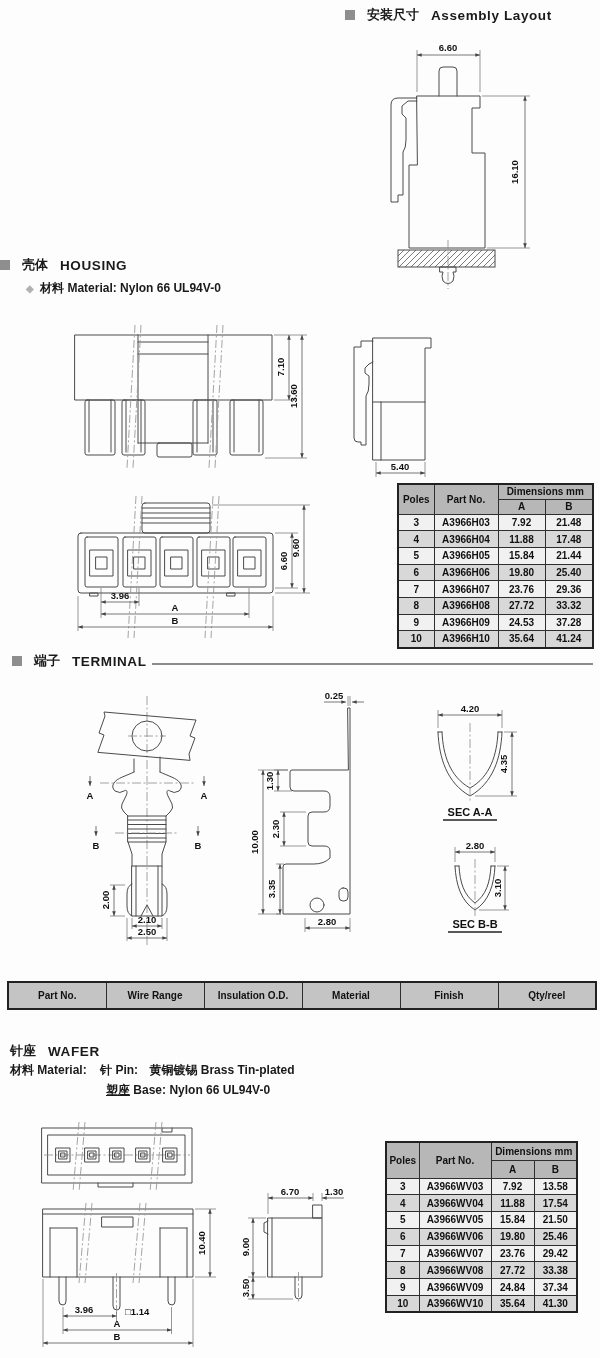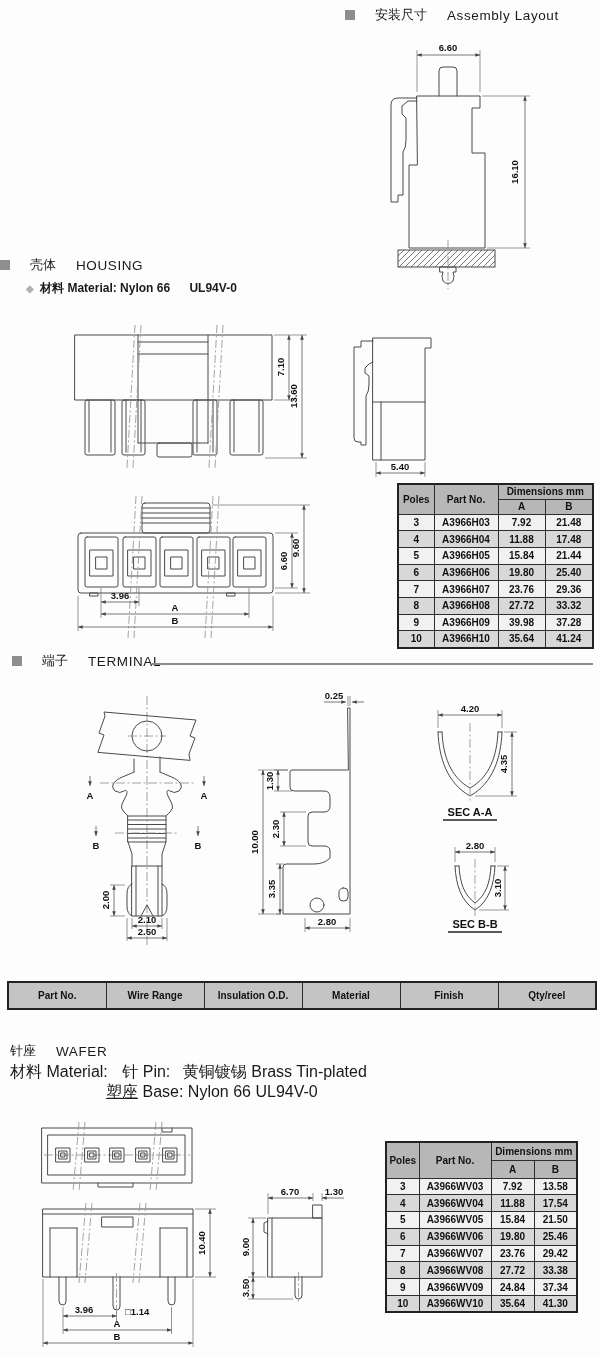--- a/index.html
+++ b/index.html
@@ -1,27 +1,27 @@
 <!DOCTYPE html>
 <html><head>
 <meta charset="utf-8">
 <style>
   html,body{margin:0;padding:0}
   body{width:600px;height:1358px;position:relative;background:#fdfdfd;
        font-family:"Liberation Sans",sans-serif;color:#1a1a1a;overflow:hidden}
   .abs{position:absolute}
-  .sec-head{font-weight:normal;font-size:13.5px;display:flex;align-items:center;gap:20px;white-space:nowrap}
+  .sec-head{font-weight:bold;font-size:13.5px;display:flex;align-items:center;gap:12px;white-space:nowrap}
   .sec-head .zh{font-size:13px}
   .sec-head .en{letter-spacing:.6px}
   .sq{width:10px;height:10px;background:#8e8e8e;display:inline-block;flex:0 0 auto}
   .mat{font-size:12px;font-weight:bold;white-space:nowrap}
   .mat .dia{color:#b2b2b2;font-size:10px;margin-right:3px}
   .mat .gap{}
-  .mat .gap2{margin-left:16px}
-  .wafer-line{font-size:16px;font-weight:normal;white-space:nowrap}
+  .mat .gap2{}
+  .wafer-line{font-size:12px;font-weight:bold;white-space:nowrap}
   .ul{text-decoration:underline}
   svg.draw{position:absolute;overflow:visible}
   .ln{fill:none;stroke:#4b4b4b;stroke-width:1;stroke-linejoin:round;stroke-linecap:round}
   .dim{stroke:#555;stroke-width:.8;fill:none}
   .ext{stroke:#6a6a6a;stroke-width:.7;fill:none}
   .cl{stroke:#8a8a8a;stroke-width:.8;stroke-dasharray:9 2.5 2 2.5;fill:none}
   .brk{stroke:#9a9a9a;stroke-width:.9;stroke-dasharray:8 2.5 2 2.5;fill:none}
   text.d{font:bold 9.5px "Liberation Sans",sans-serif;fill:#111}
   text.lab{font:bold 11px "Liberation Sans",sans-serif;fill:#111}
   table.tb{border-collapse:collapse;position:absolute;table-layout:fixed;
@@ -257,21 +257,21 @@
       </tr>
   <tr class="rd" style="height:16.7px">
         <td>8</td>
         <td>A3966H08</td>
         <td>27.72</td>
         <td>33.32</td>
       </tr>
   <tr class="rl" style="height:16.7px">
         <td>9</td>
         <td>A3966H09</td>
-        <td>39.98</td>
+        <td>24.53</td>
         <td>37.28</td>
       </tr>
   <tr class="rd" style="height:16.7px">
         <td>10</td>
         <td>A3966H10</td>
         <td>35.64</td>
         <td>41.24</td>
       </tr>
 </tbody>
   </table>

